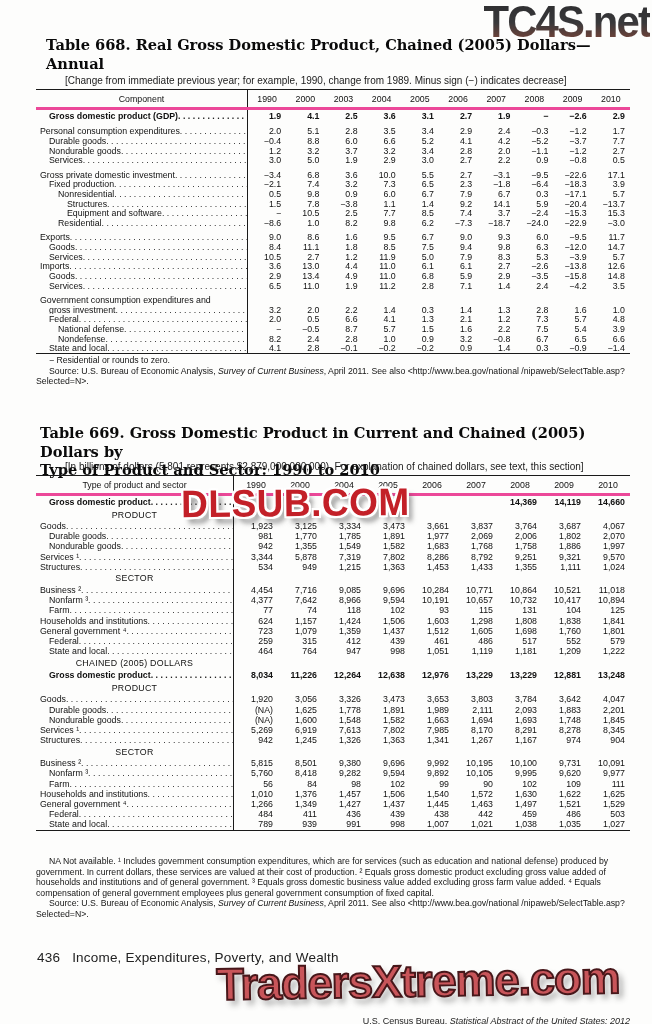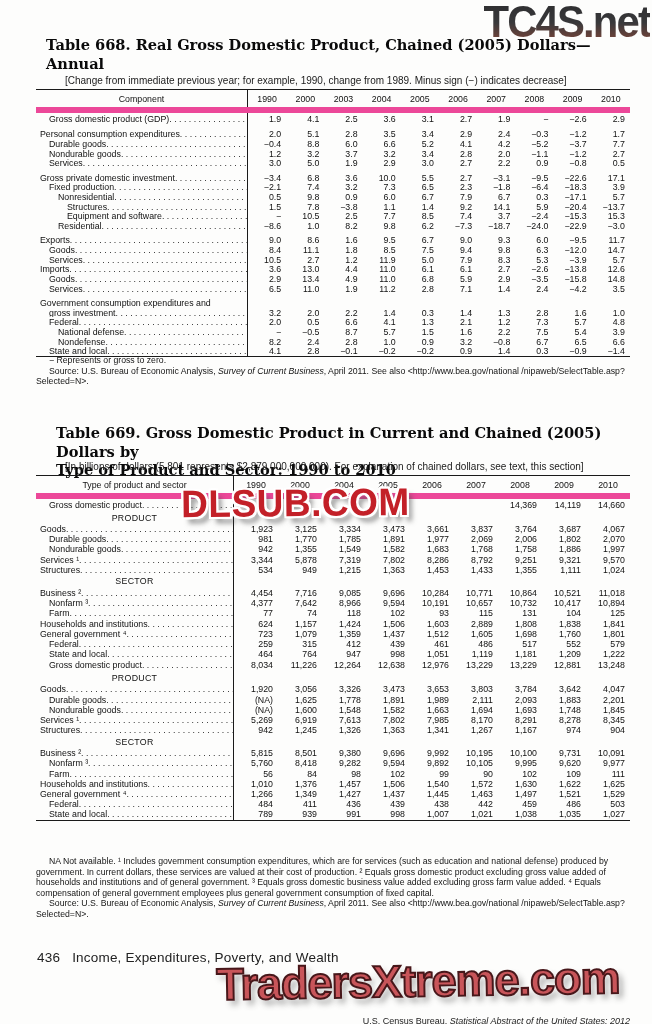--- a/index.html
+++ b/index.html
@@ -15,39 +15,39 @@
     font-size:14.6px; line-height:18.5px; color:#0a0a0a; width:560px;
   }
   .tbl-note { font-size:10px; color:#1a1a1a; width:592px;padding-left:28px; }
 
   
   .dtable {
     position:absolute; left:36px; width:594px;
     border-top:1.6px solid #1a1a1a; border-bottom:1.3px solid #1a1a1a;
     font-size:8.8px; color:#101010;
   }
-  .hrow { display:flex; align-items:center; height:17px; border-bottom:6px solid #ec4899; }
+  .hrow { display:flex; align-items:center; height:17px; border-bottom:3px solid #ec4899; }
   .hlbl { justify-content:center; text-align:center; }
   .hyear { text-align:center; width:var(--cw); }
   .row { display:flex; align-items:center; height:var(--rh); }
   .row.gdp { height:12px; }
   .row.gap { height:4.5px; }
   .row.sec { height:13px; }
   .lblcell {
     width:var(--lw); height:100%; border-right:1px solid #1a1a1a;
     display:flex; align-items:center; overflow:hidden; box-sizing:border-box;
   }
   .lbl-text { white-space:nowrap; }
   .dots { flex:1; overflow:hidden; white-space:nowrap; color:#222; }
   .dots::after { content:" . . . . . . . . . . . . . . . . . . . . . . . . . . . . . . . . . . . . . . . . . . . . . . ."; }
   .num {
     width:var(--cw); text-align:right; padding-right:5px; box-sizing:border-box;
     font-variant-numeric:tabular-nums; white-space:nowrap;
   }
-  .bold { font-weight:normal; }
+  .bold { font-weight:bold; }
   .sec-label { width:100%; text-align:center; letter-spacing:0.3px; }
 
   
   .footnotes { font-size:8.7px; line-height:10.6px; color:#141414; width:594px; }
   .footnotes p { margin:0; text-indent:13px; }
   .footnotes .src em, .credit em { font-style:italic; }
 
   
   .page-footer { font-size:13.5px; color:#222; letter-spacing:0.2px; }
   .page-footer .pgnum { margin-right:12px; }
@@ -482,25 +482,25 @@
       <div class="num">−0.2</div>
       <div class="num">0.9</div>
       <div class="num">1.4</div>
       <div class="num">0.3</div>
       <div class="num">−0.9</div>
       <div class="num">−1.4</div>
     </div>
   </div>
 
 <div class="abs footnotes" style="left:36px; top:355px;">
-  <p>− Represents or gross to zero.</p>
+  <p>− Residential or rounds to zero.</p>
   <p class="src"><span>Source: U.S. Bureau of Economic Analysis, </span><em>Survey of Current Business</em><span>, April 2011. See also &lt;http://www.bea.gov/national /nipaweb/SelectTable.asp?Selected=N&gt;.</span></p>
 </div>
 
-<div class="abs tbl-title" style="left:56px; top:424px;">
+<div class="abs tbl-title" style="left:40px; top:424px;">
   <div>Table 669. Gross Domestic Product in Current and Chained (2005) Dollars by</div>
   <div>Type of Product and Sector: 1990 to 2010</div>
 </div>
 <div class="abs tbl-note" style="left:37px; top:461px;">[In billions of dollars (5,801 represents $2,879,000,000,000). For explanation of chained dollars, see text, this section]</div>
 
 <div id="table669" class="dtable" style="top:475px; --lw:198px; --cw:44px; --rh:10.2px;">
     <div class="hrow">
       <div class="lblcell hlbl">Type of product and sector</div>
       <div class="hyear">1990</div>
       <div class="hyear">2000</div>
@@ -678,21 +678,21 @@
     <div class="row">
       <div class="lblcell">
         <div class="lbl-text" style="padding-left: 4px;">Households and institutions</div>
         <div class="dots"></div>
       </div>
       <div class="num">624</div>
       <div class="num">1,157</div>
       <div class="num">1,424</div>
       <div class="num">1,506</div>
       <div class="num">1,603</div>
-      <div class="num">2,889</div>
+      <div class="num">1,298</div>
       <div class="num">1,808</div>
       <div class="num">1,838</div>
       <div class="num">1,841</div>
     </div>
     <div class="row">
       <div class="lblcell">
         <div class="lbl-text" style="padding-left: 4px;">General government ⁴</div>
         <div class="dots"></div>
       </div>
       <div class="num">723</div>
@@ -728,20 +728,34 @@
       <div class="num">464</div>
       <div class="num">764</div>
       <div class="num">947</div>
       <div class="num">998</div>
       <div class="num">1,051</div>
       <div class="num">1,119</div>
       <div class="num">1,181</div>
       <div class="num">1,209</div>
       <div class="num">1,222</div>
     </div>
+    <div class="row sec">
+      <div class="lblcell">
+        <div class="sec-label">CHAINED (2005) DOLLARS</div>
+      </div>
+      <div class="num"></div>
+      <div class="num"></div>
+      <div class="num"></div>
+      <div class="num"></div>
+      <div class="num"></div>
+      <div class="num"></div>
+      <div class="num"></div>
+      <div class="num"></div>
+      <div class="num"></div>
+    </div>
     <div class="row bold gdp">
       <div class="lblcell">
         <div class="lbl-text" style="padding-left: 13px;">Gross domestic product</div>
         <div class="dots"></div>
       </div>
       <div class="num">8,034</div>
       <div class="num">11,226</div>
       <div class="num">12,264</div>
       <div class="num">12,638</div>
       <div class="num">12,976</div>

